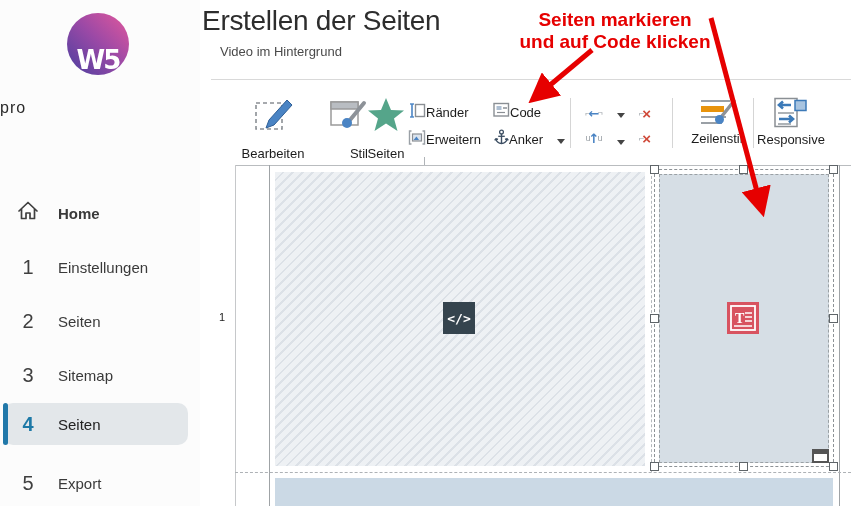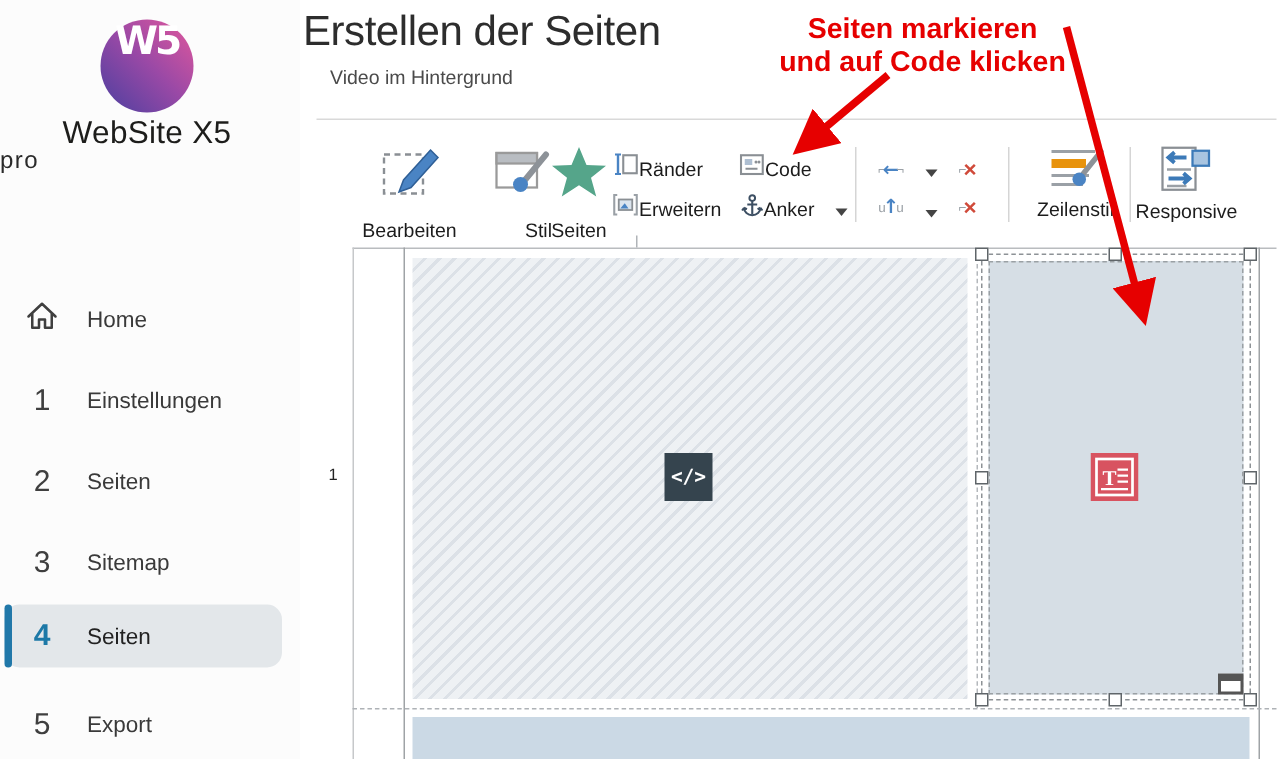--- a/index.html
+++ b/index.html
@@ -8,21 +8,21 @@
     background:#ffffff;
     font-family:"Liberation Sans","DejaVu Sans",sans-serif;
     -webkit-font-smoothing:antialiased;
   }
   .abs{position:absolute;}
   
   .sidebar{left:0;top:0;width:200px;height:506px;background:#fcfcfc;}
   .logo-circle{
     left:67px;top:13px;width:62px;height:62px;border-radius:50%;
     background:linear-gradient(225deg,#e3589c 0%,#9a49a6 48%,#4a3f9f 100%);
-    display:flex;align-items:flex-start;justify-content:center;
+    display:flex;align-items:flex-end;justify-content:center;
   }
   .logo-mono{color:#fff;font-size:26px;font-weight:bold;letter-spacing:-2px;font-family:"DejaVu Sans",sans-serif;}
   .brand{left:0;top:77px;width:196px;text-align:center;font-size:21px;color:#1d1d1b;font-weight:500;letter-spacing:.2px;}
   .edition{left:0;top:99px;width:196px;text-align:left;font-size:16px;color:#2a2a2a;letter-spacing:1px;}
   .side-item{left:3px;width:185px;height:42px;display:flex;align-items:center;cursor:default;}
   .side-item .num{width:50px;text-align:center;font-size:20px;color:#3f3f3f;}
   .side-item .lbl{font-size:15px;color:#3a3a3a;margin-left:5px;}
   .side-item.active{background:#e3e7ea;border-radius:10px;}
   .side-item.active .num{color:#1d79a7;font-weight:bold;}
   .side-item.active .lbl{color:#222;}
@@ -61,24 +61,23 @@
   .resize-glyph{left:812px;top:449px;width:17px;height:14px;background:#fff;border:2px solid #555;border-top:5px solid #555;box-sizing:border-box;}
   .row2{left:275px;top:478px;width:558px;height:28px;background:#cbd9e5;}
 </style>
 </head>
 <body>
 
 <div class="abs sidebar">
   <div class="abs logo-circle">
     <span class="logo-mono">W5</span>
   </div>
-  <div class="abs brand">WebSite X5</div>
   <div class="abs edition">pro</div>
 
-  <div class="abs side-item" style="top:192px;">
+  <div class="abs side-item" style="top:192px;font-weight:bold;">
     <span class="num">
       <svg width="22" height="21" viewBox="0 0 22 21">
           <path d="M2 11 L11 2.5 L20 11 M4.5 9 V18.5 H9 V13 H13 V18.5 H17.5 V9" fill="none" stroke="#3f3f3f" stroke-width="1.7" stroke-linecap="round" stroke-linejoin="round"></path>
         </svg>
     </span>
     <span class="lbl">Home</span>
   </div>
 
   <div class="abs side-item" style="top:246px;">
     <span class="num">1</span>

